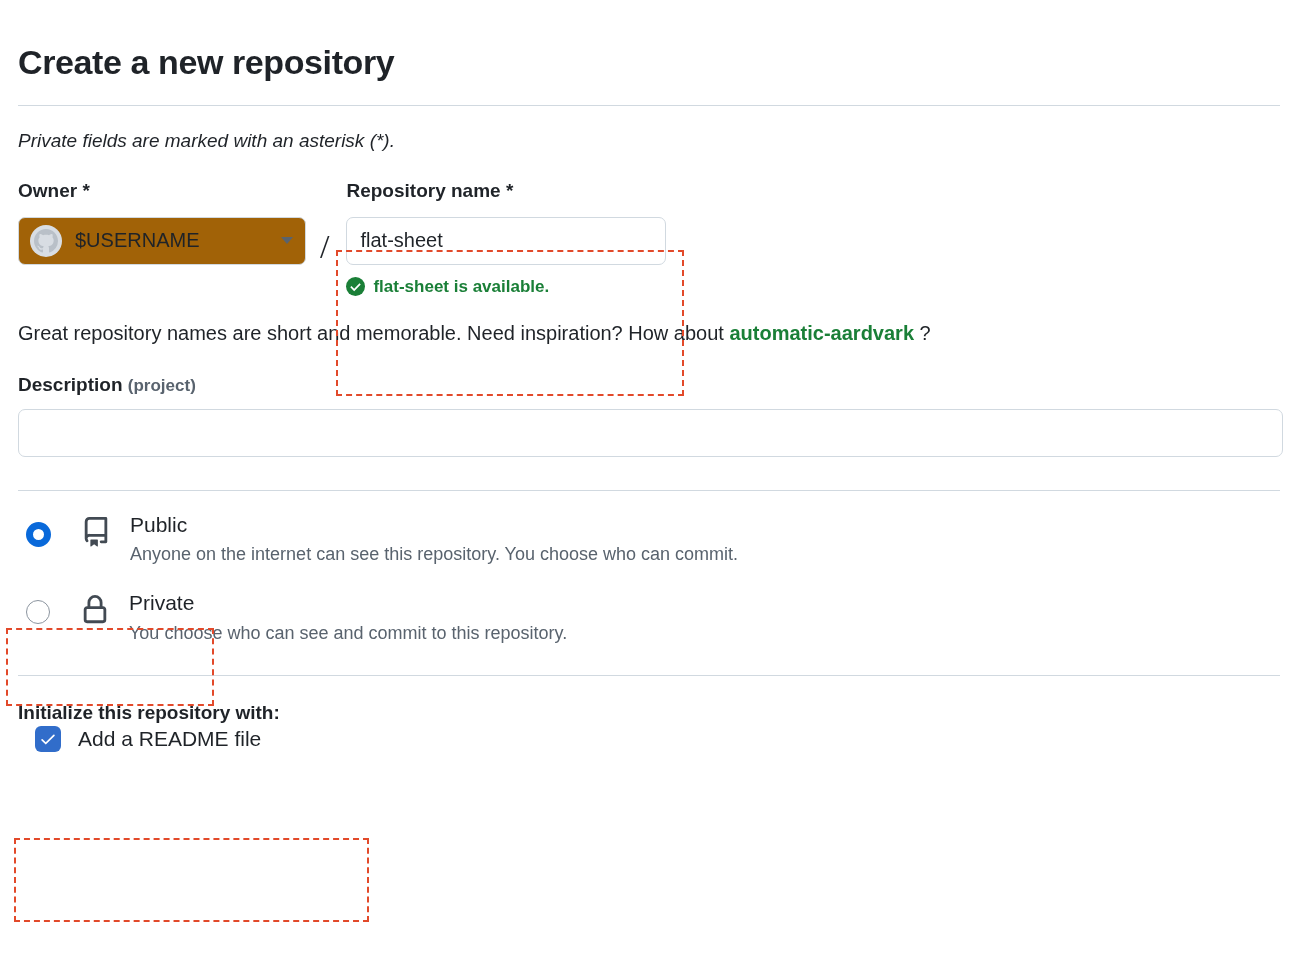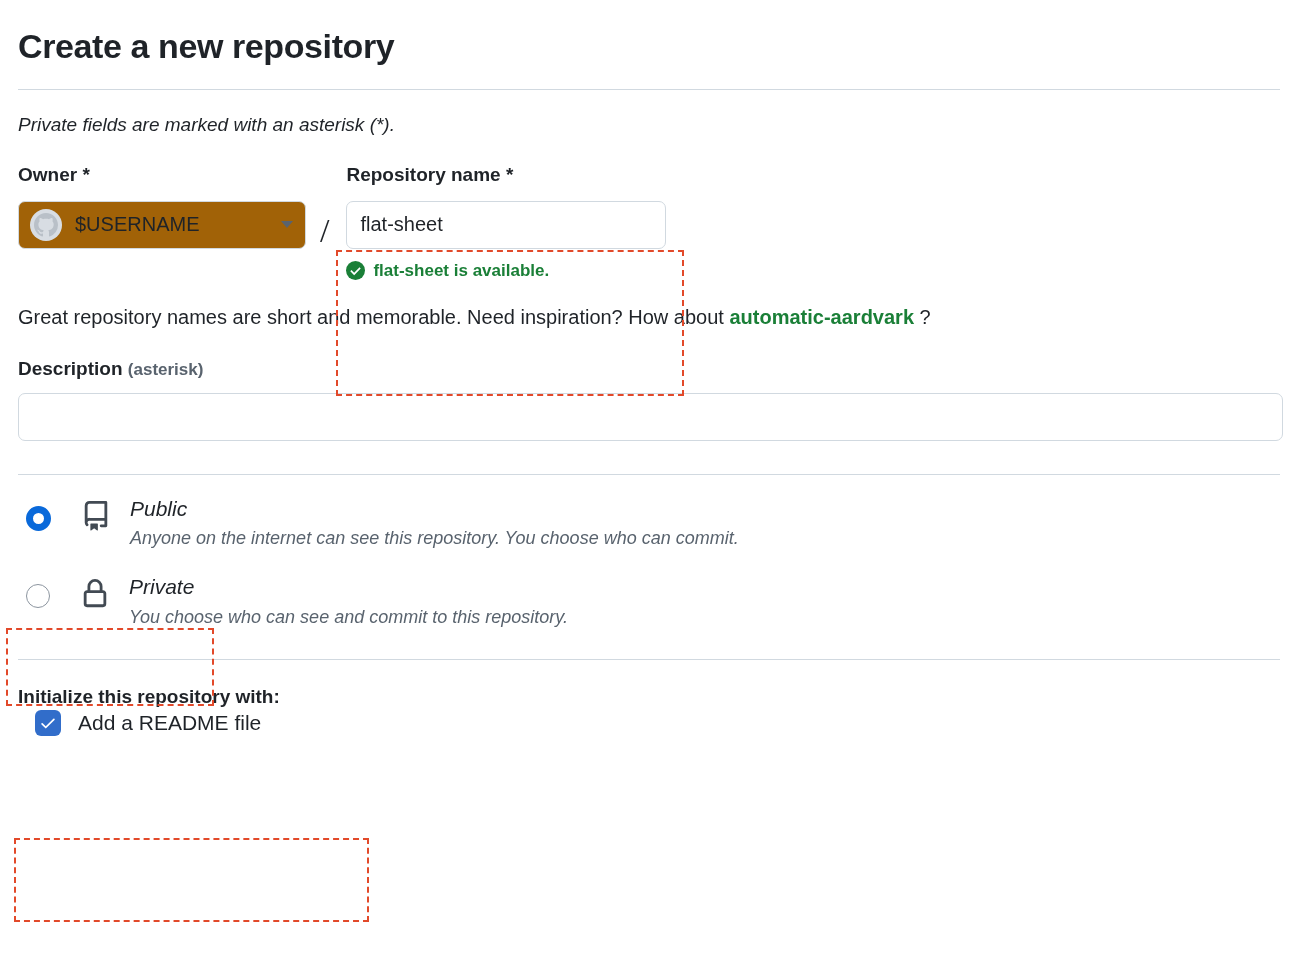--- a/index.html
+++ b/index.html
@@ -25,21 +25,21 @@
     padding: 0 18px;
   }
 
   
   .page-title {
     font-size: 34px;
     font-weight: bold;
     letter-spacing: -0.4px;
     color: #1f2328;
     margin: 0;
-    padding-top: 26px;
+    padding-top: 42px;
     line-height: 1.2;
   }
   .page-desc {
     font-size: 20px;
     line-height: 1.62;
     color: #59636e;
     margin: 9px 0 0 0;
     max-width: 1180px;
   }
   .page-desc .link {
@@ -200,21 +200,21 @@
     font-size: 19px;
     font-family: "Liberation Sans", sans-serif;
     color: #1f2328;
     padding: 0 13px;
     outline: none;
   }
 
   .divider-2 { margin-top: 33px; }
 
   
-  .vis-list { margin-top: 22px; font-style: italic; }
+  .vis-list { margin-top: 22px; }
   .vis-item {
     display: flex;
     align-items: flex-start;
     cursor: pointer;
     position: relative;
   }
   .vis-item + .vis-item { margin-top: 25px; }
 
   .radio {
     width: 24px; height: 24px;
@@ -333,21 +333,21 @@
   </div>
 
   <p class="suggestion">
     <span>Great repository names are short and memorable. Need inspiration? How about</span>
     <span class="sugg-name">automatic-aardvark</span>
     <span>?</span>
   </p>
 
   <div class="desc-label">
     <span>Description</span>
-    <span class="optional">(asterisk)</span>
+    <span class="optional">(project)</span>
   </div>
   <input class="desc-input" type="text" value="" style="">
 
   <hr class="divider divider-2">
 
   <div class="vis-list">
 
     <div class="vis-item">
       <span class="radio checked"></span>
       <span class="vis-icon">

